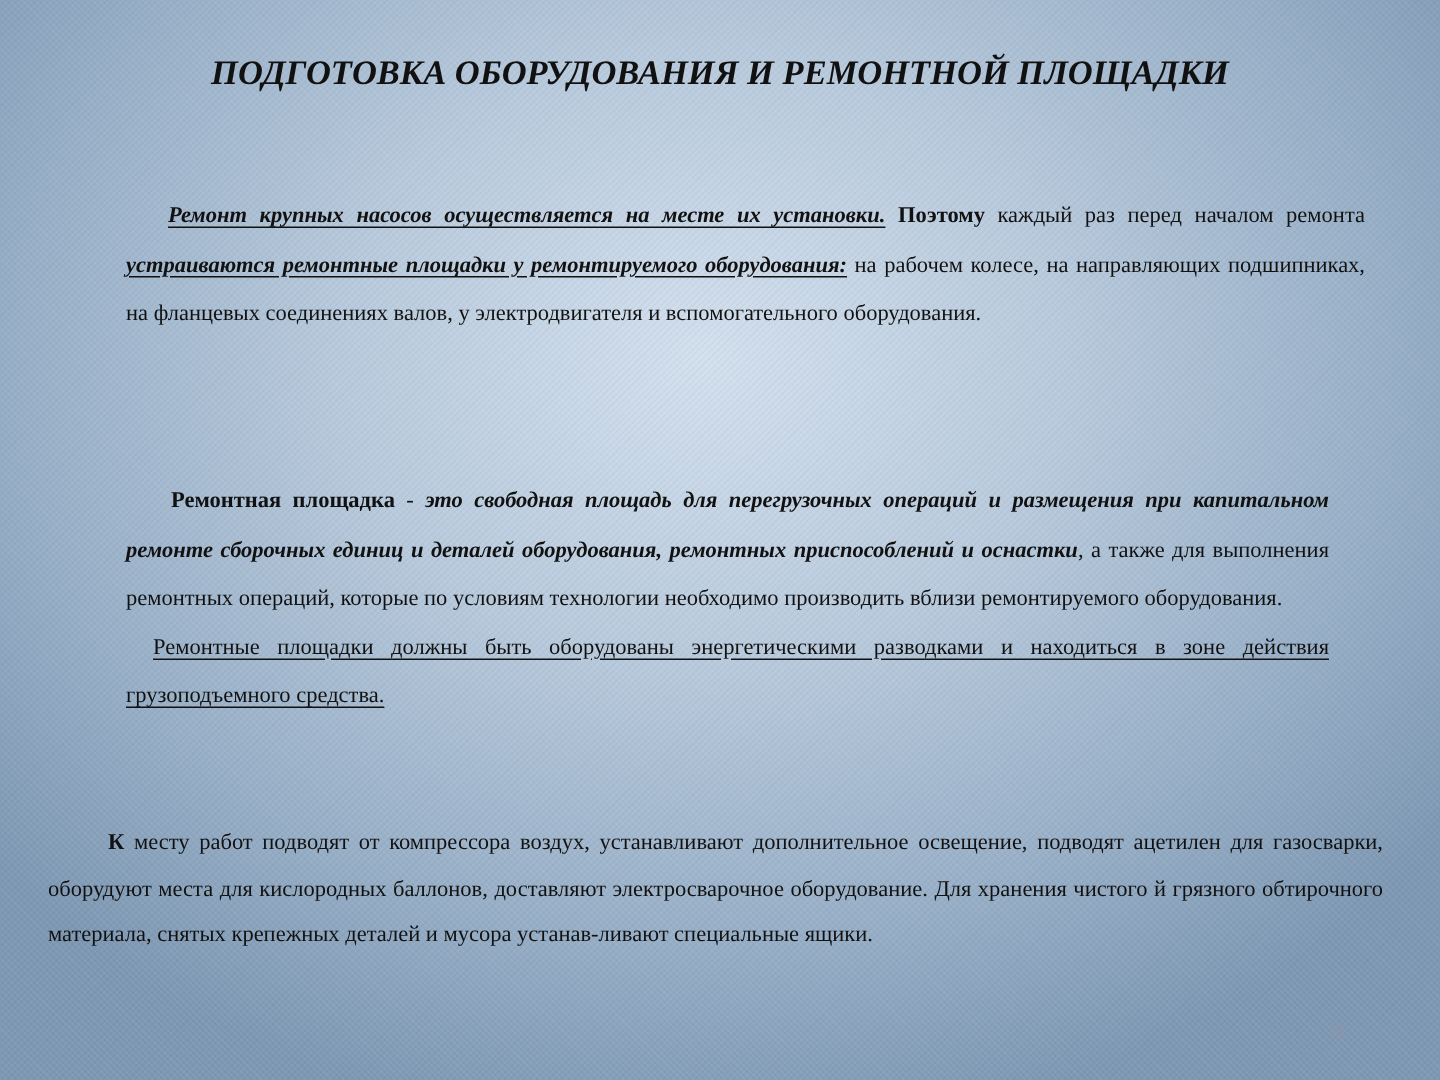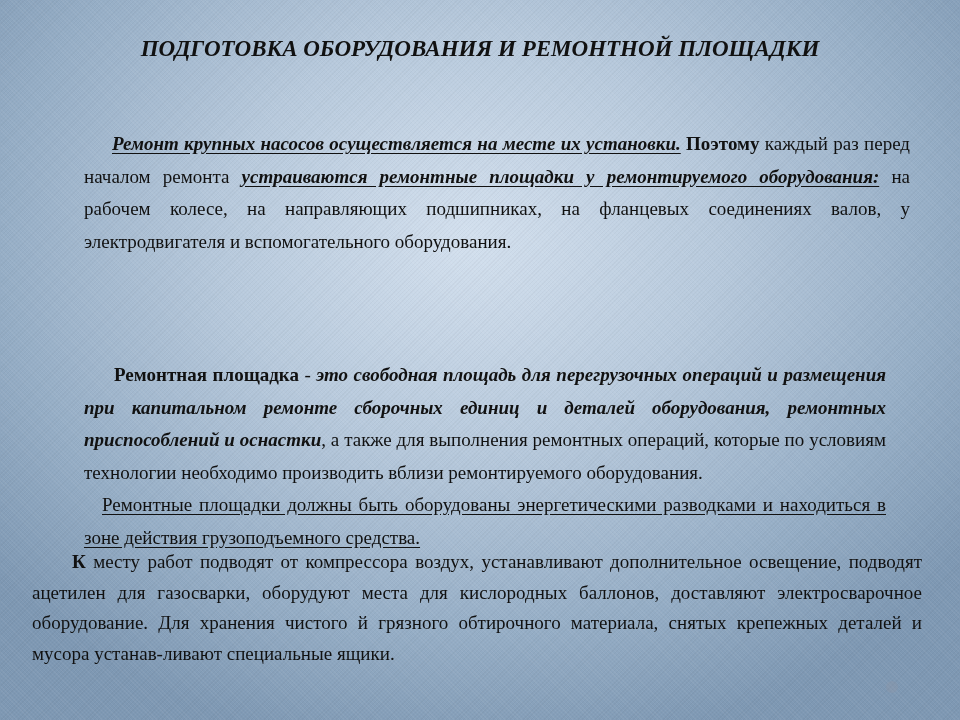--- a/index.html
+++ b/index.html
@@ -11,23 +11,23 @@
     }
     .texture {
       position: absolute; inset: 0; pointer-events: none;
       background-image: repeating-linear-gradient(45deg, rgba(255,255,255,0.05) 0 1px, transparent 1px 3px),
                         repeating-linear-gradient(-45deg, rgba(0,0,0,0.03) 0 1px, transparent 1px 3px);
     }
     .title {
       position: absolute; left: 0; top: 36px; width: 960px; text-align: center;
       font-size: 23px; font-weight: bold; font-style: italic; letter-spacing: 0;
     }
-    .block { position: absolute; font-size: 19px; line-height: 32.5px; text-align: justify; }
+    .block { position: absolute; font-size: 15px; line-height: 32.5px; text-align: justify; }
     .b1 { left: 84px; top: 128px; width: 826px; }
-    .b2 { left: 84px; top: 318px; width: 802px; margin-top: 41px; }
+    .b2 { left: 84px; top: 318px; width: 802px; }
     .b3 { left: 32px; top: 547px; width: 890px; line-height: 30.5px; }
     .ind1 { text-indent: 28px; }
     .ind2 { text-indent: 30px; }
     .ind4 { text-indent: 40px; }
     .bi { font-weight: bold; font-style: italic; }
     .u { text-decoration: underline; text-underline-offset: 3px; }
     .b { font-weight: bold; }
     .page-num {
       position: absolute; left: 886px; top: 681px; width: 12px; height: 12px;
       border-radius: 50%; background: rgba(140,150,165,0.35);

